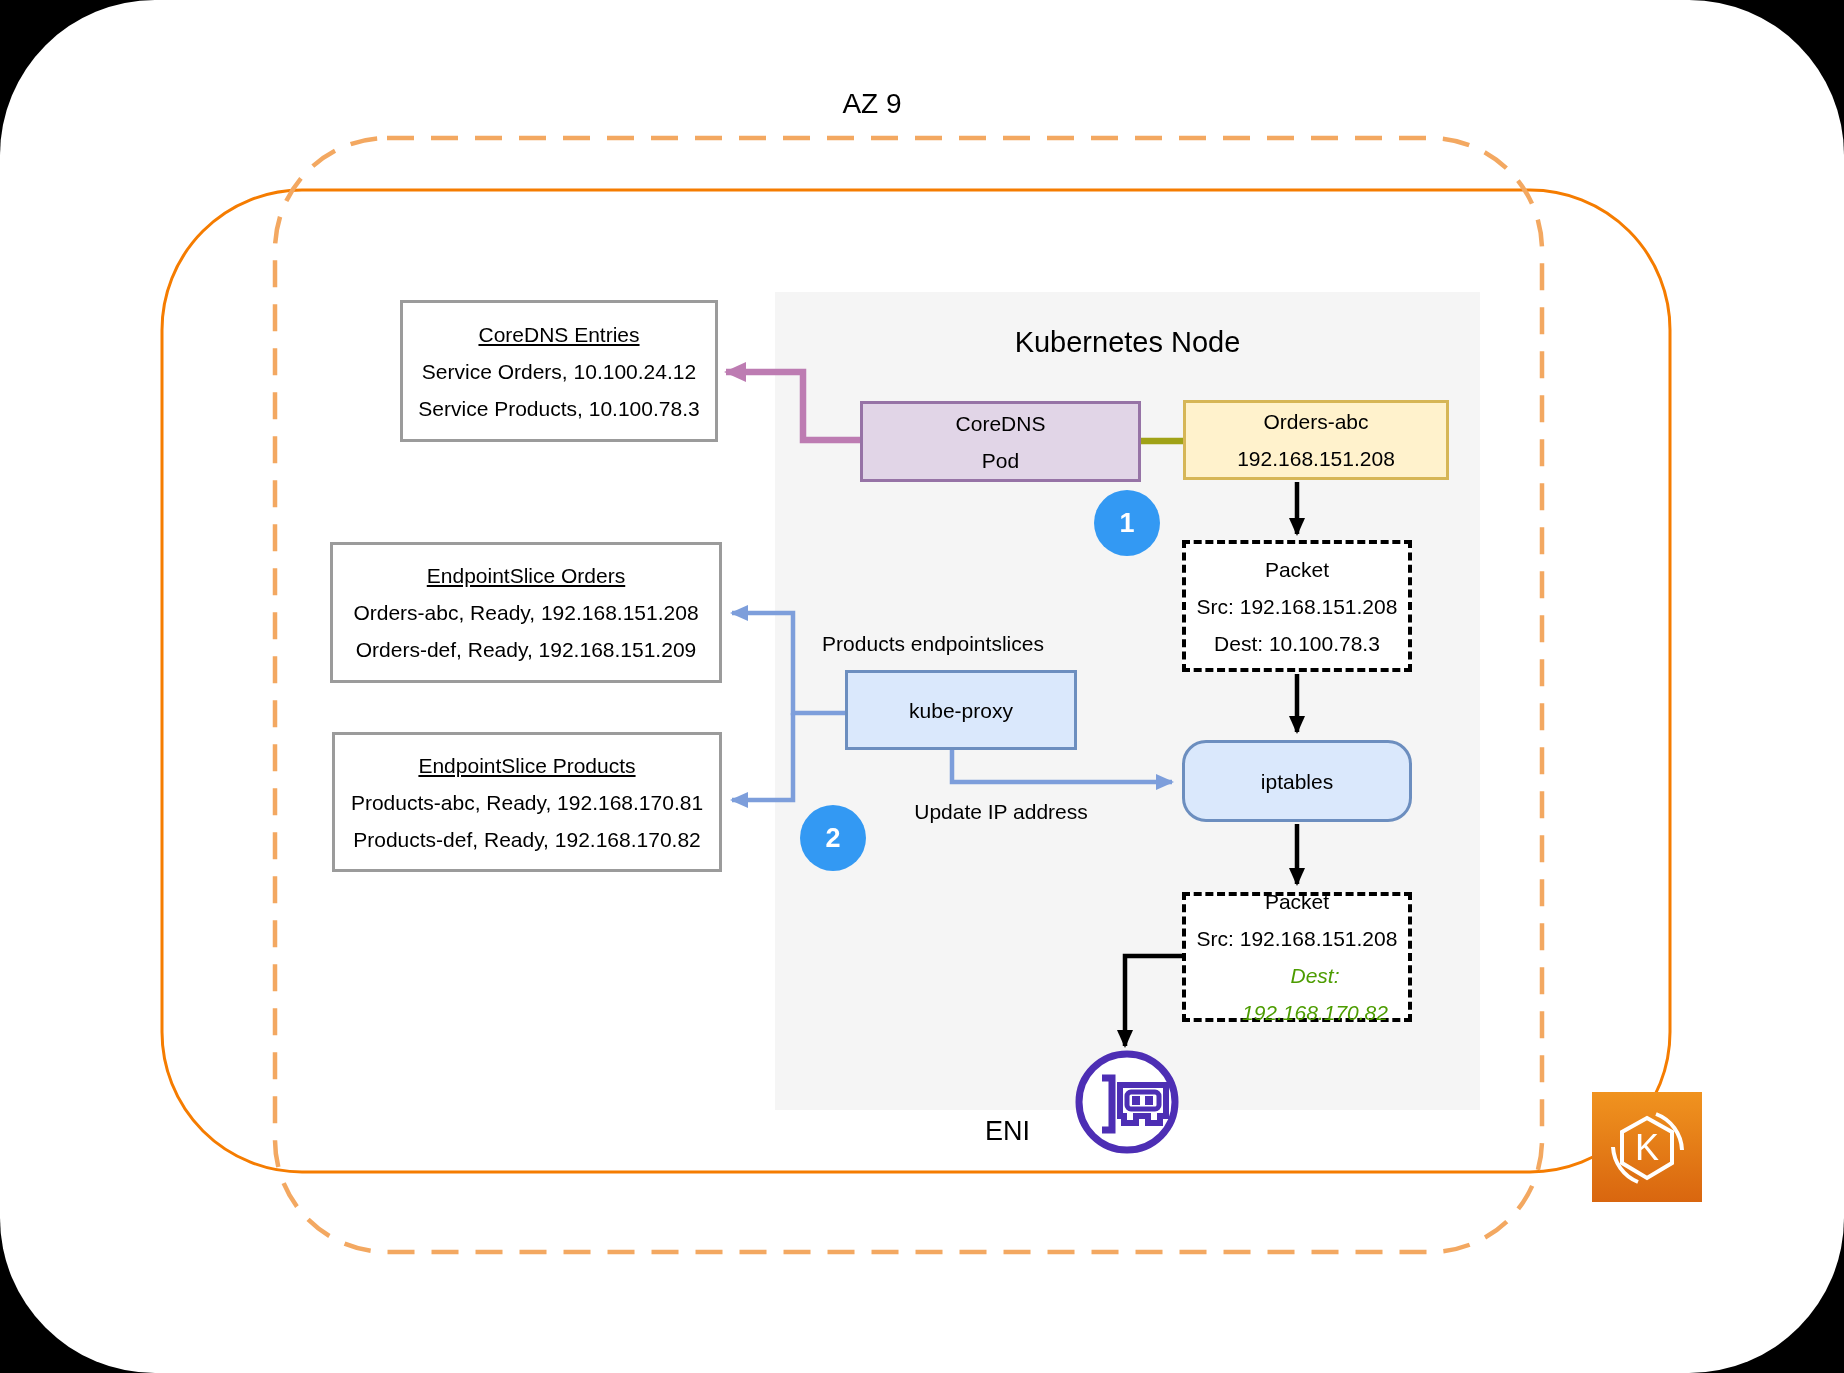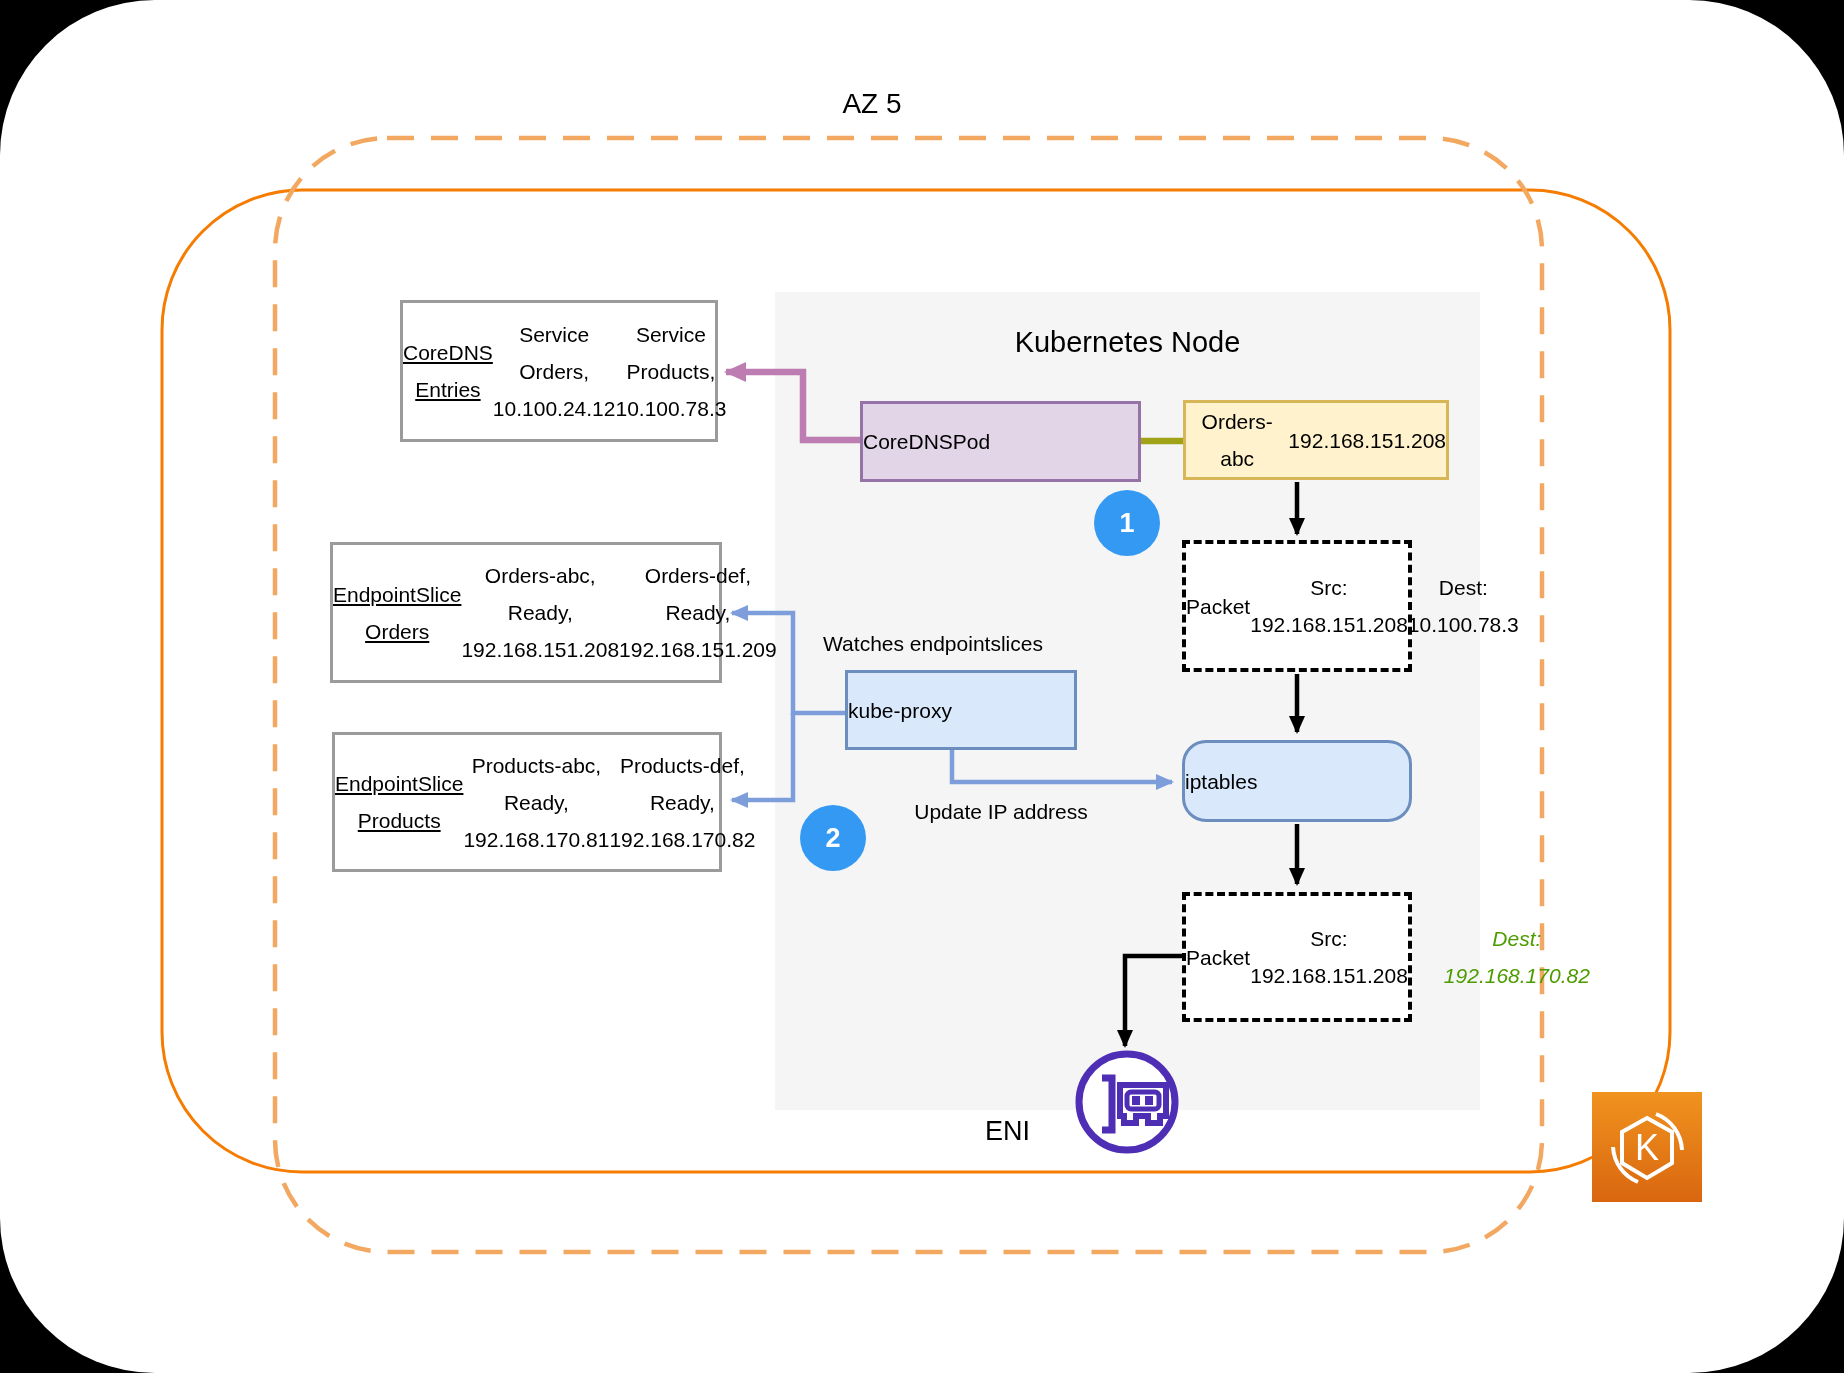--- a/index.html
+++ b/index.html
@@ -16,22 +16,22 @@
     font-size:28px;color:#000;
   }
   .node-bg{
     left:775px;top:292px;width:705px;height:818px;background:#F5F5F5;
   }
   .node-title{
     left:775px;top:326px;width:705px;text-align:center;
     font-size:29px;color:#000;
   }
   .box{
-    box-sizing:border-box;display:flex;flex-direction:row;
-    align-items:center;text-align:center;
+    box-sizing:border-box;display:flex;flex-direction:column;
+    justify-content:center;align-items:center;text-align:center;
     font-size:21px;color:#000;line-height:37px;background:#fff;
   }
   .gray-box{border:3px solid #9B9B9B;}
   .box .title{text-decoration:underline;}
   .purple-box{background:#E1D5E7;border:3px solid #9673A6;}
   .yellow-box{background:#FFF2CC;border:3px solid #D6B656;}
   .blue-box{background:#DAE8FC;border:3px solid #6C8EBF;}
   .dashed-box{background:#fff;border:4px dashed #000;}
   .rounded{border-radius:24px;}
   .green-italic{color:#4C9C00;font-style:italic;margin-left:36px;}
@@ -48,21 +48,21 @@
 <body>
 
 <div class="canvas">
   <div class="sheet"></div>
 
   <svg class="overlay" width="1844" height="1373">
     <rect x="162" y="190" width="1508" height="982" rx="140" ry="140" fill="none" stroke="#F57C00" stroke-width="3"></rect>
     <rect x="275" y="138" width="1267" height="1114" rx="112" ry="112" fill="none" stroke="#F3A861" stroke-width="4.5" stroke-dasharray="27 17"></rect>
   </svg>
 
-  <div class="abs az-label">AZ 5</div>
+  <div class="abs az-label">AZ 9</div>
 
   <div class="abs node-bg"></div>
   <div class="abs node-title">Kubernetes Node</div>
 
   <svg class="overlay" width="1844" height="1373">
     <defs>
       <marker id="mBlack" markerUnits="userSpaceOnUse" markerWidth="22" markerHeight="20" refX="18" refY="10" orient="auto">
         <path d="M2,2 L20,10 L2,18 Z" fill="#000"></path>
       </marker>
       <marker id="mPurple" markerUnits="userSpaceOnUse" markerWidth="26" markerHeight="24" refX="22" refY="12" orient="auto">
@@ -130,21 +130,21 @@
   <div class="abs box dashed-box" style="left:1182px;top:892px;width:230px;height:130px;">
     <div>Packet</div>
     <div>Src: 192.168.151.208</div>
     <div class="green-italic">Dest: 192.168.170.82</div>
   </div>
 
   <div class="abs box blue-box" style="left:845px;top:670px;width:232px;height:80px;">
     <div>kube-proxy</div>
   </div>
 
-  <div class="abs note" style="left:810px;top:632px;width:246px;">Watches endpointslices</div>
+  <div class="abs note" style="left:810px;top:632px;width:246px;">Products endpointslices</div>
   <div class="abs note" style="left:886px;top:800px;width:230px;">Update IP address</div>
 
   <div class="abs badge" style="left:1094px;top:490px;">1</div>
   <div class="abs badge" style="left:800px;top:805px;">2</div>
 
   <div class="abs" style="left:1072px;top:1047px;width:110px;height:110px;">
     <svg width="110" height="110" viewBox="0 0 110 110">
       <circle cx="55" cy="55" r="48" fill="#fff" stroke="#4D2EB4" stroke-width="7"></circle>
       <path d="M40,31 H30 V83 H40" fill="none" stroke="#4D2EB4" stroke-width="7" transform="scale(-1,1) translate(-70,0)"></path>
       <path d="M48,38 H94 V69 H88 V76 H76 V69 H64 V76 H52 V69 H48 Z" fill="none" stroke="#4D2EB4" stroke-width="6" stroke-linejoin="miter"></path>

